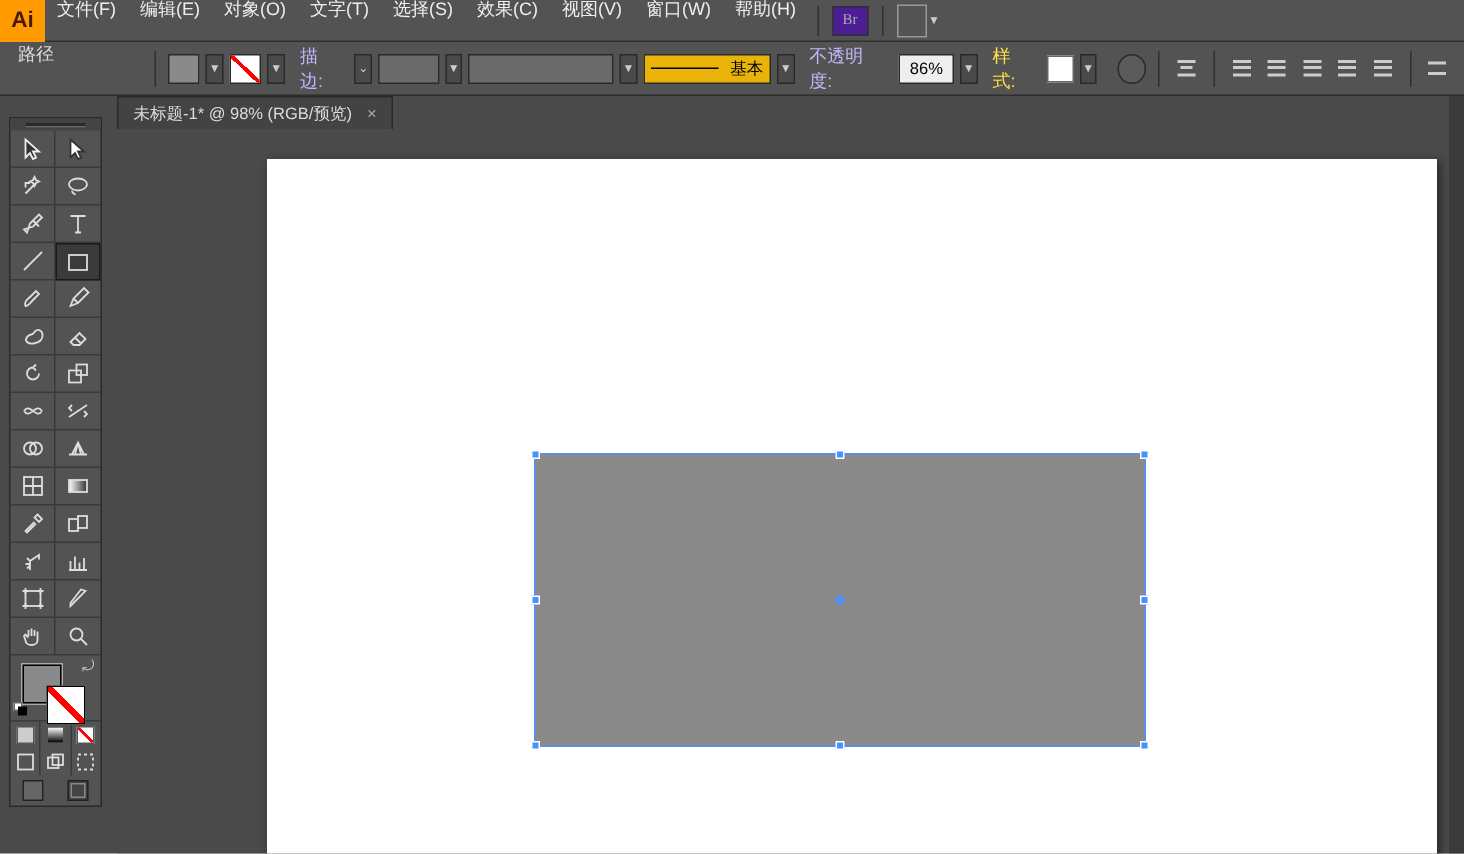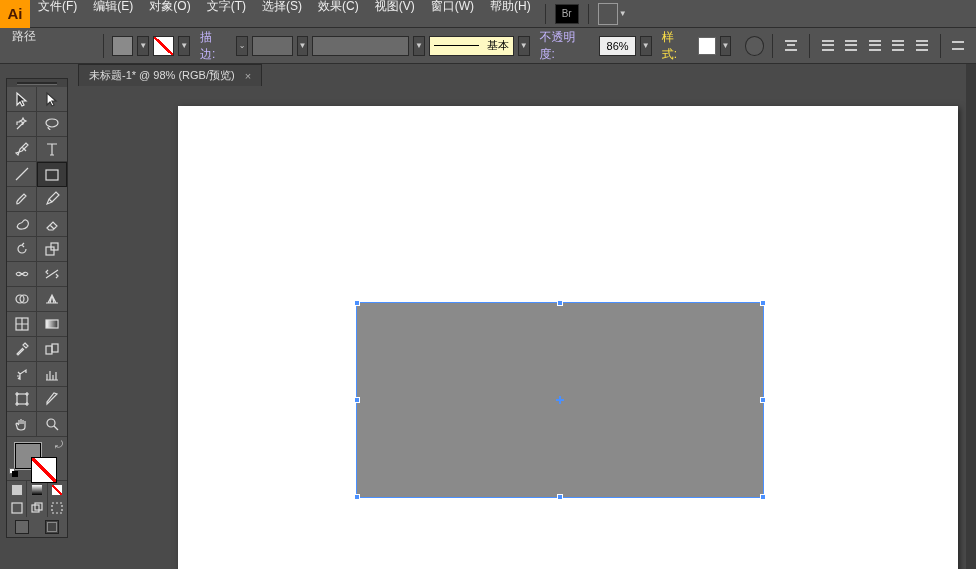--- a/index.html
+++ b/index.html
@@ -3,35 +3,35 @@
 <meta charset="utf-8">
 <style>
   * { box-sizing: border-box; margin: 0; padding: 0; user-select: none; font-family: "Microsoft YaHei", sans-serif; }
   body { width: 976px; height: 569px; background: #4a4a4a; overflow: hidden; position: relative; color: #ddd; font-size: 12px; }
 
   
   .menubar { height: 28px; background: #535353; display: flex; align-items: center; padding-left: 0; border-bottom: 1px solid #2e2e2e; }
   .ai-logo { width: 30px; height: 28px; background: #ff9a00; display: flex; align-items: center; justify-content: center; font-weight: bold; color: #4a1a00; font-size: 15px; }
   .menubar .menu-item { padding: 0 8px; height: 44px; line-height: 28px; color: #eee; cursor: default; }
   .menubar .sep { width: 1px; height: 20px; background: #2f2f2f; margin: 0 6px; }
-  .mb-icon { width: 24px; height: 20px; border: 1px solid #2f2f2f; background: #000000; margin: 0 3px; display:flex; align-items:center; justify-content:center; font-size:10px; color:#aaa;}
+  .mb-icon { width: 24px; height: 20px; border: 1px solid #2f2f2f; background: #4c1d95; margin: 0 3px; display:flex; align-items:center; justify-content:center; font-size:10px; color:#aaa;font-family:Liberation Serif, serif;}
   .mb-arrange { width:30px; height:22px; margin:0 3px; display:flex; }
   .mb-arrange .lf{flex:1;border:1px solid #999;} .mb-arrange .chev{width:10px;display:flex;align-items:center;justify-content:center;color:#ccc;font-size:8px;}
 
   
   .optbar { height: 36px; background: #535353; display: flex; align-items: center; padding: 0 8px; border-bottom: 1px solid #2e2e2e; gap:4px; }
   .opt-label { color:#fde047; padding:0 6px;}
   .opt-orange{ color:#c4b5fd; padding:0 6px;}
   .opt-swatch { width:22px;height:20px;border:1px solid #2a2a2a;background:#8a8a8a;}
   .opt-swatch.none { background:#fff; position:relative;}
   .opt-swatch.none::after{content:"";position:absolute;left:0;top:0;right:0;bottom:0;background:linear-gradient(to top right,transparent 45%,red 45%,red 55%,transparent 55%);}
   .opt-dd{width:12px;height:20px;background:#4a4a4a;border:1px solid #2a2a2a;display:flex;align-items:center;justify-content:center;color:#ccc;font-size:8px;}
   .opt-wide{width:42px;height:20px;background:#6a6a6a;border:1px solid #2a2a2a;}
   .opt-xwide{width:100px;height:20px;background:#6a6a6a;border:1px solid #2a2a2a;}
-  .opt-brush{width:88px;height:20px;background:#fef9c3;border:1px solid #2a2a2a;display:flex;align-items:center;}
+  .opt-brush{width:88px;height:20px;background:#eab308;border:1px solid #2a2a2a;display:flex;align-items:center;}
   .opt-brush .ln{height:1px;background:#000;flex:1;margin:0 4px;}
   .opt-brush .tx{color:#000;font-size:11px;padding:0 4px;}
   .opt-field{width:38px;height:20px;background:#eee;color:#000;border:1px solid #2a2a2a;text-align:center;font-size:11px;line-height:18px;}
   .opt-white{width:18px;height:18px;background:#fff;border:1px solid #666;}
   .opt-round{width:20px;height:20px;border-radius:50%;background:#5a5a5a;border:1px solid #2a2a2a;}
   .opt-align{width:20px;height:20px;display:flex;flex-direction:column;justify-content:space-around;align-items:center;padding:3px;}
   .opt-align span{display:block;height:2px;background:#ccc;width:12px;}
   .vsep{width:1px;height:24px;background:#2f2f2f;margin:0 4px;}
 
   

